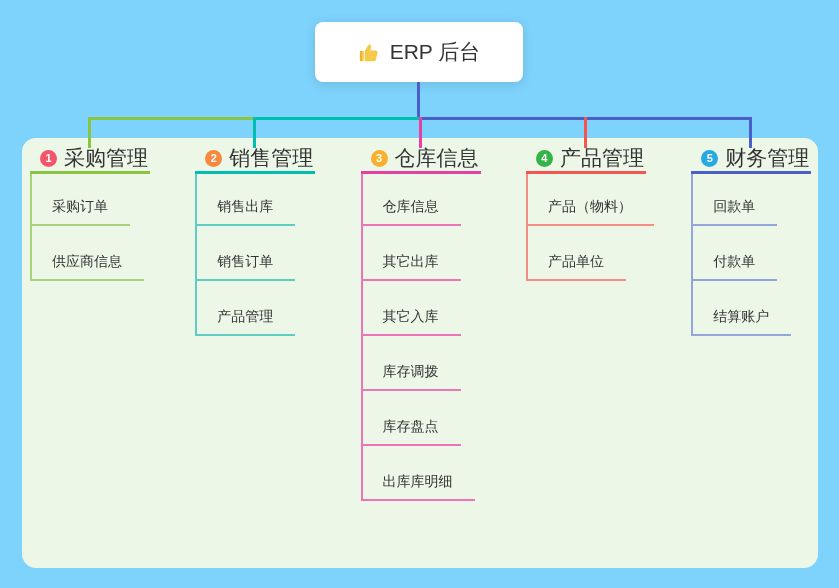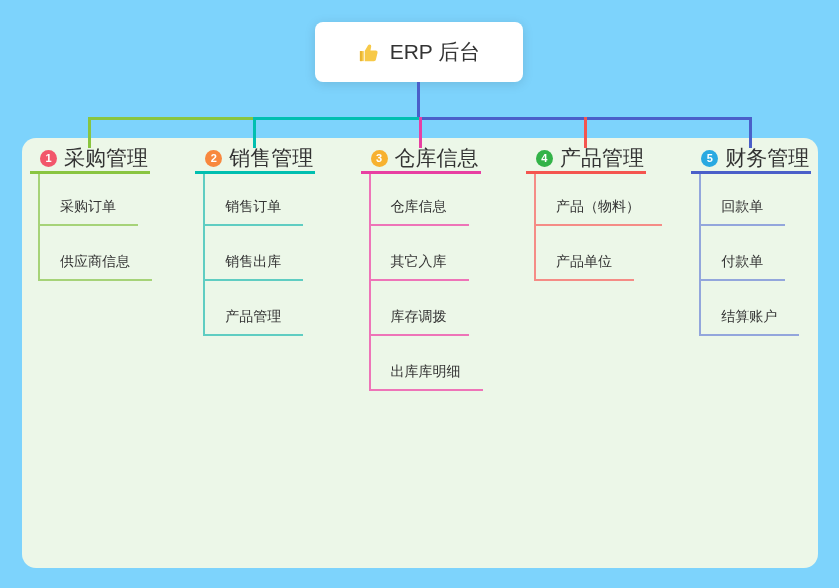--- a/index.html
+++ b/index.html
@@ -10,21 +10,21 @@
          border-radius:8px;box-shadow:0 2px 12px rgba(0,0,0,.12);display:flex;align-items:center;
          justify-content:center;gap:9px;font-size:21px;font-weight:500;cursor:pointer;}
   .conn{position:absolute;}
   #branches{position:absolute;left:30px;top:145px;display:flex;}
   .branch{width:165.3px;flex:0 0 165.3px;}
   .branch-header{display:flex;align-items:center;gap:7px;height:29px;width:120px;
          border-bottom:3px solid var(--c);padding-left:10px;box-sizing:border-box;cursor:pointer;}
   .badge{width:17px;height:17px;border-radius:50%;color:#fff;font-size:11px;font-weight:bold;
          display:flex;align-items:center;justify-content:center;flex:0 0 17px;}
   .branch-label{font-size:21px;white-space:nowrap;}
-  .children{margin-left:8px;border-left:2px solid var(--cl);}
+  .children{border-left:2px solid var(--cl);}
   .child{height:55px;display:flex;align-items:flex-end;cursor:pointer;}
   .child:first-child{height:52px;}
   .child .cl{display:inline-block;font-size:14px;white-space:nowrap;
          padding:0 22px 8px 20px;border-bottom:2px solid var(--cl);}
 </style>
 </head>
 <body>
 
 <div class="stage">
   <div class="panel" style="background: rgb(236, 247, 232);"></div>
@@ -68,45 +68,51 @@
         </div>
   </div>
 
   <div class="branch" style="--c: #00bfb0; --cl: #5fcdc2;">
     <div class="branch-header">
       <span class="badge" style="background: rgb(248, 136, 62);">2</span>
       <span class="branch-label">销售管理</span>
     </div>
     <div class="children">
           <div class="child">
-            <span class="cl">销售订单</span>
+            <span class="cl">销售出库</span>
           </div>
           <div class="child">
-            <span class="cl">销售出库</span>
+            <span class="cl">销售订单</span>
           </div>
           <div class="child">
             <span class="cl">产品管理</span>
           </div>
         </div>
   </div>
 
   <div class="branch" style="--c: #e83fa2; --cl: #ee74b8;">
     <div class="branch-header">
       <span class="badge" style="background: rgb(247, 177, 47);">3</span>
       <span class="branch-label">仓库信息</span>
     </div>
     <div class="children">
           <div class="child">
             <span class="cl">仓库信息</span>
           </div>
           <div class="child">
+            <span class="cl">其它出库</span>
+          </div>
+          <div class="child">
             <span class="cl">其它入库</span>
           </div>
           <div class="child">
             <span class="cl">库存调拨</span>
+          </div>
+          <div class="child">
+            <span class="cl">库存盘点</span>
           </div>
           <div class="child">
             <span class="cl">出库库明细</span>
           </div>
         </div>
   </div>
 
   <div class="branch" style="--c: #f4554f; --cl: #f58c86;">
     <div class="branch-header">
       <span class="badge" style="background: rgb(51, 179, 72);">4</span>

